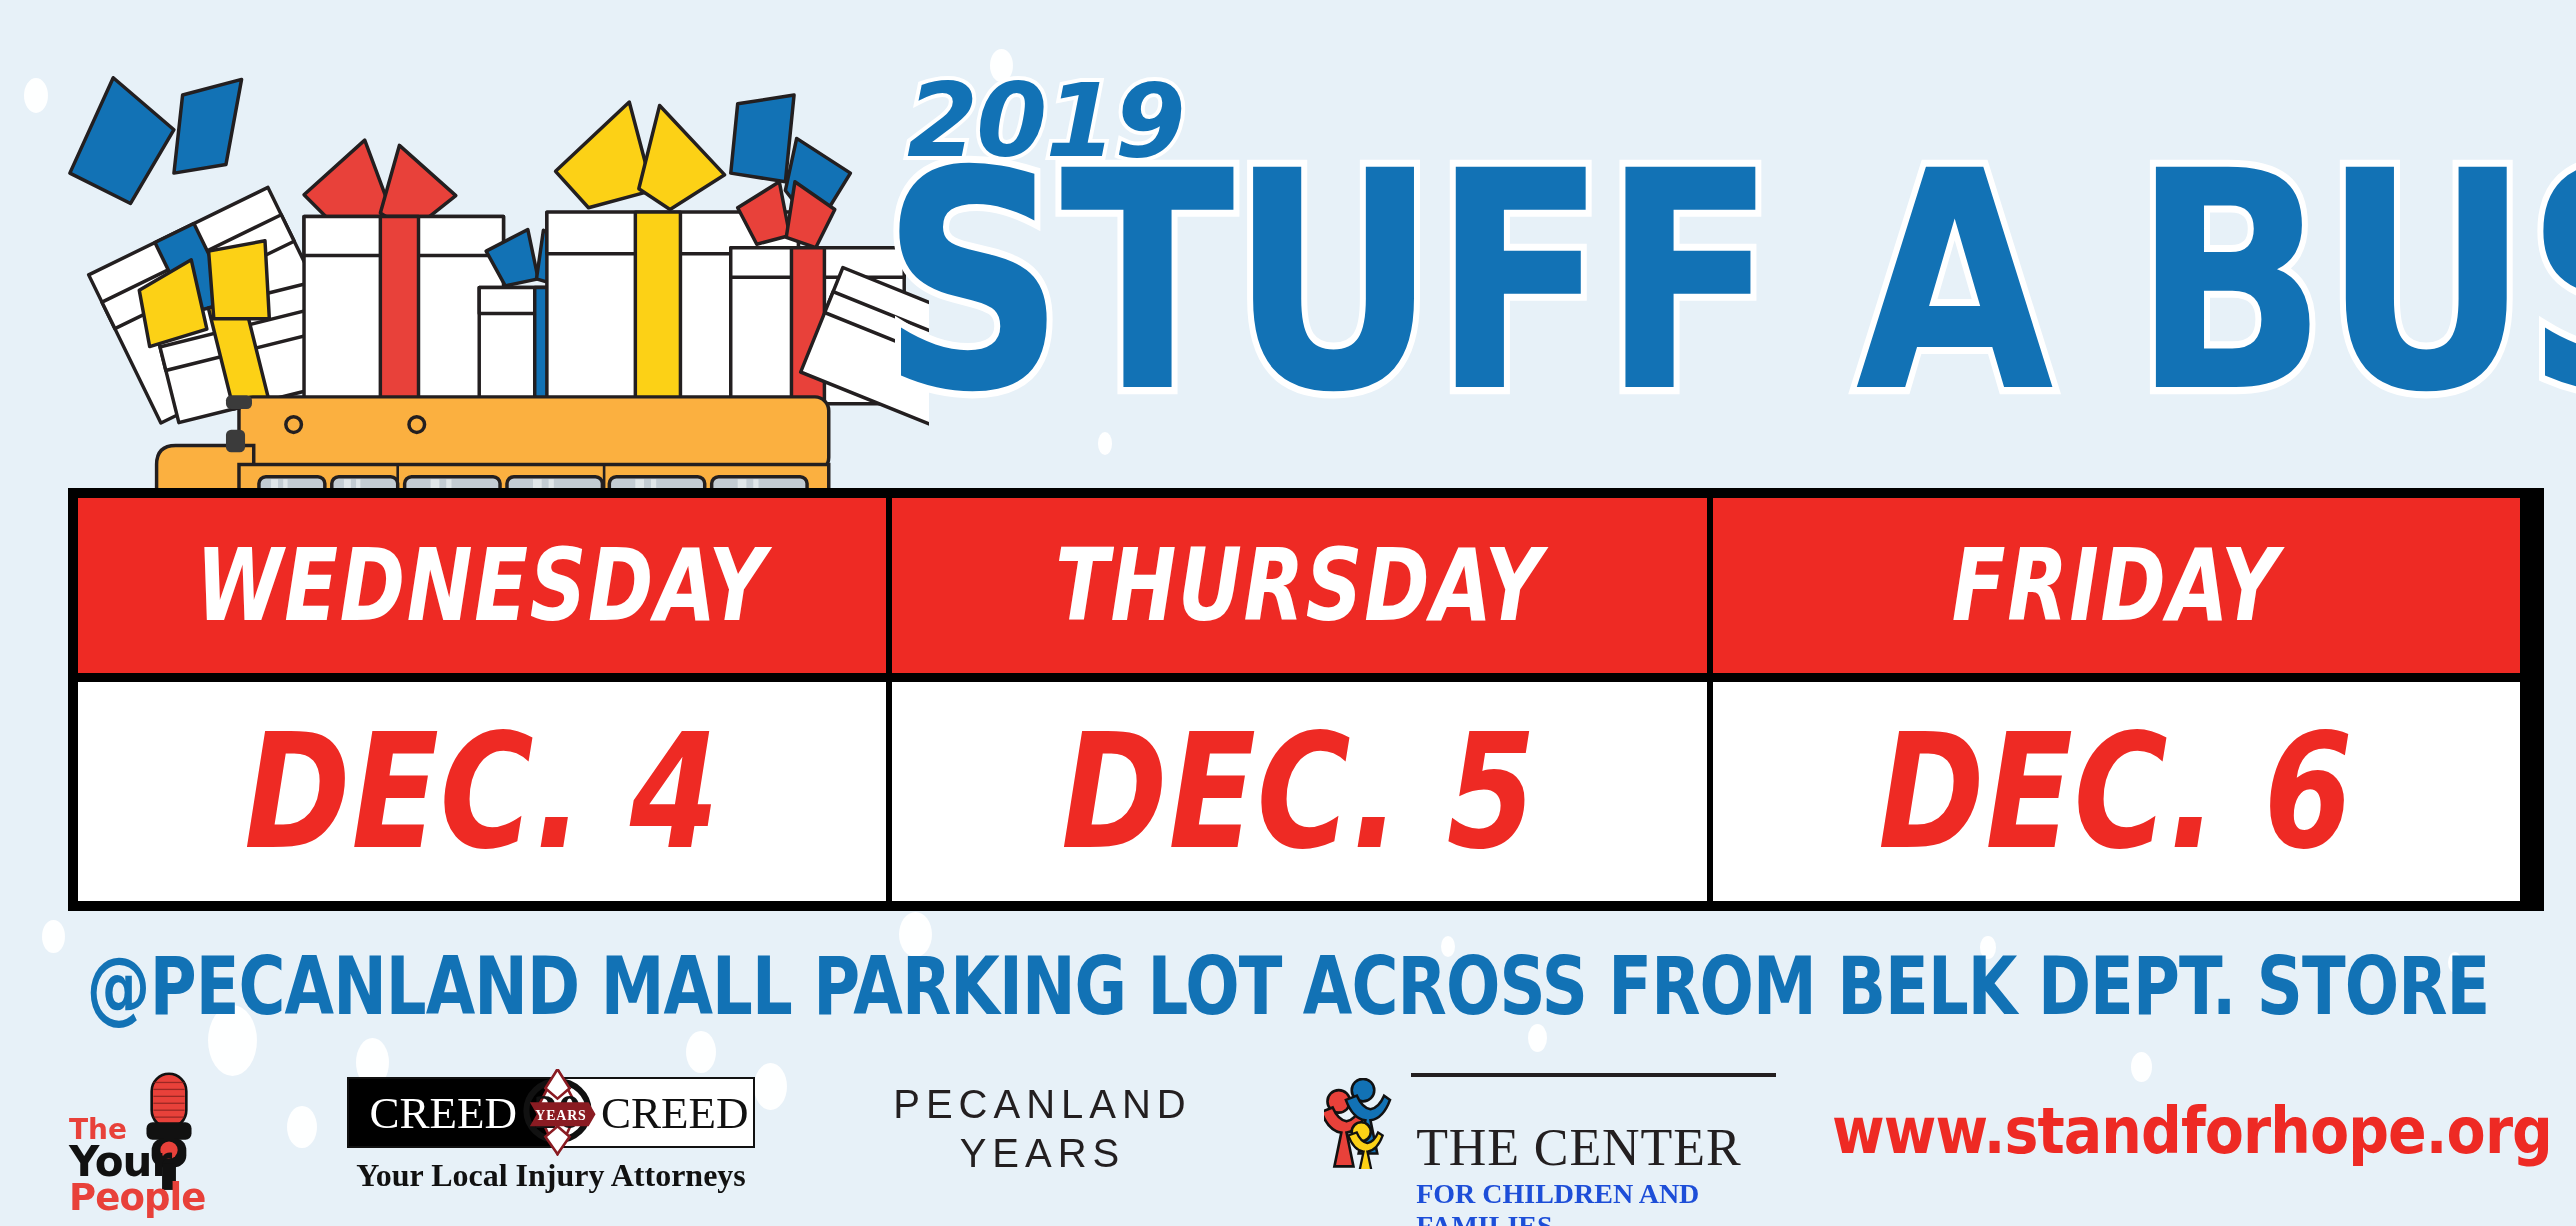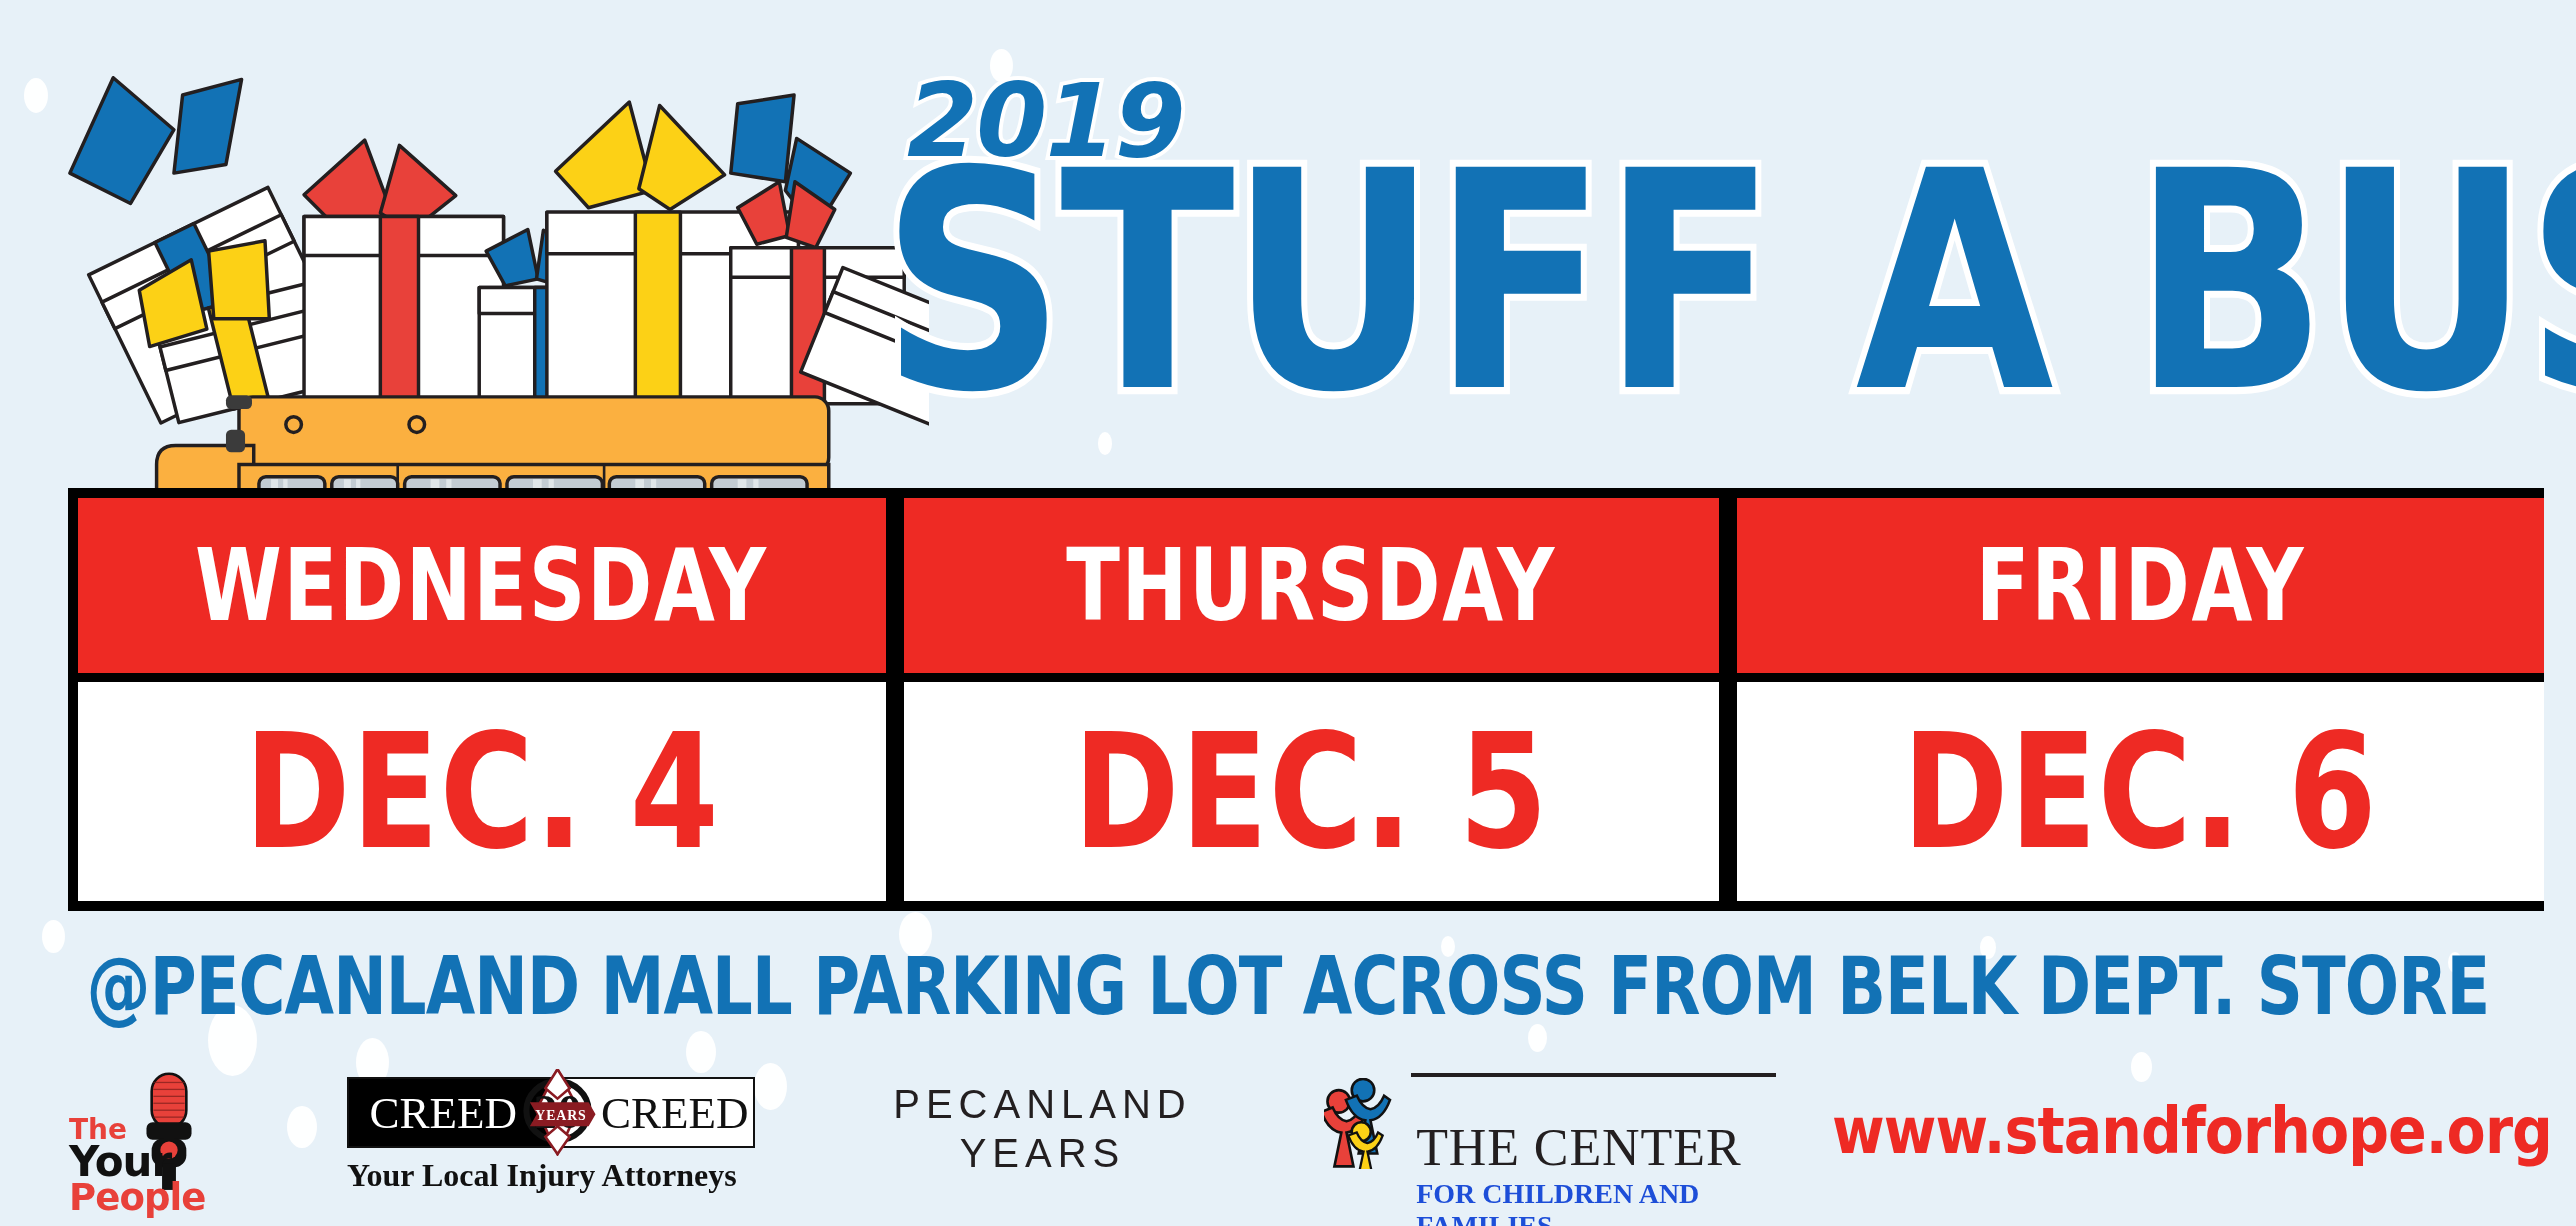--- a/index.html
+++ b/index.html
@@ -43,21 +43,21 @@
   }
 
   
   #date-table {
     position:absolute; left:68px; top:488px;
     width:2476px; height:423px;
     background:#000000;
     display:flex; flex-direction:column;
     padding:9.6px; gap:9.6px;
   }
-  .trow { display:flex; gap:18px; flex:0 0 auto; }
+  .trow { display:flex; gap:6px; flex:0 0 auto;font-style:italic; }
   .trow.head { height:175px; }
   .trow.body { height:219px; }
   .cell {
     display:flex; align-items:center; justify-content:center;
     overflow:hidden;
   }
   .cell.c0 { flex:0 0 808px; }
   .cell.c1 { flex:0 0 815px; }
   .cell.c2 { flex:0 0 807px; }
   .trow.head .cell { background:#ee2a24; }
@@ -106,21 +106,21 @@
   .creed-bar { position:absolute; left:0; top:0; width:408px; height:71px;
                border:2.6px solid #111; display:flex; }
   .creed-left  { flex:1; background:#000; }
   .creed-right { flex:1; background:#fff; }
   .creed-word { position:absolute; top:10.4px;
                 font-family:"Liberation Serif", serif; font-weight:normal;
                 font-size:45px; letter-spacing:0px; }
   .creed-w1 { left:22.6px; color:#ffffff; }
   .creed-w2 { right:15.6px; color:#111111; }
   .creed-badge { position:absolute; left:169px; top:-7.8px; width:83px; height:87px; }
-  .creed-sub { position:absolute; left:0; top:80px; width:408px; text-align:left;
+  .creed-sub { position:absolute; left:0; top:80px; width:408px; text-align:center;
                font-family:"Liberation Serif", serif; font-weight:bold;
                font-size:32px; color:#111; }
 
   
   #sp-pecan { left:847px; top:12px; width:391px; height:130px; text-align:center; }
   .pl-line { font-family:"Liberation Sans", sans-serif; font-weight:normal;
              font-size:40px; color:#231f20; letter-spacing:6px; line-height:1.22; }
 
   
   #sp-center { left:1324px; top:5.2px; width:451px; height:143px; }

